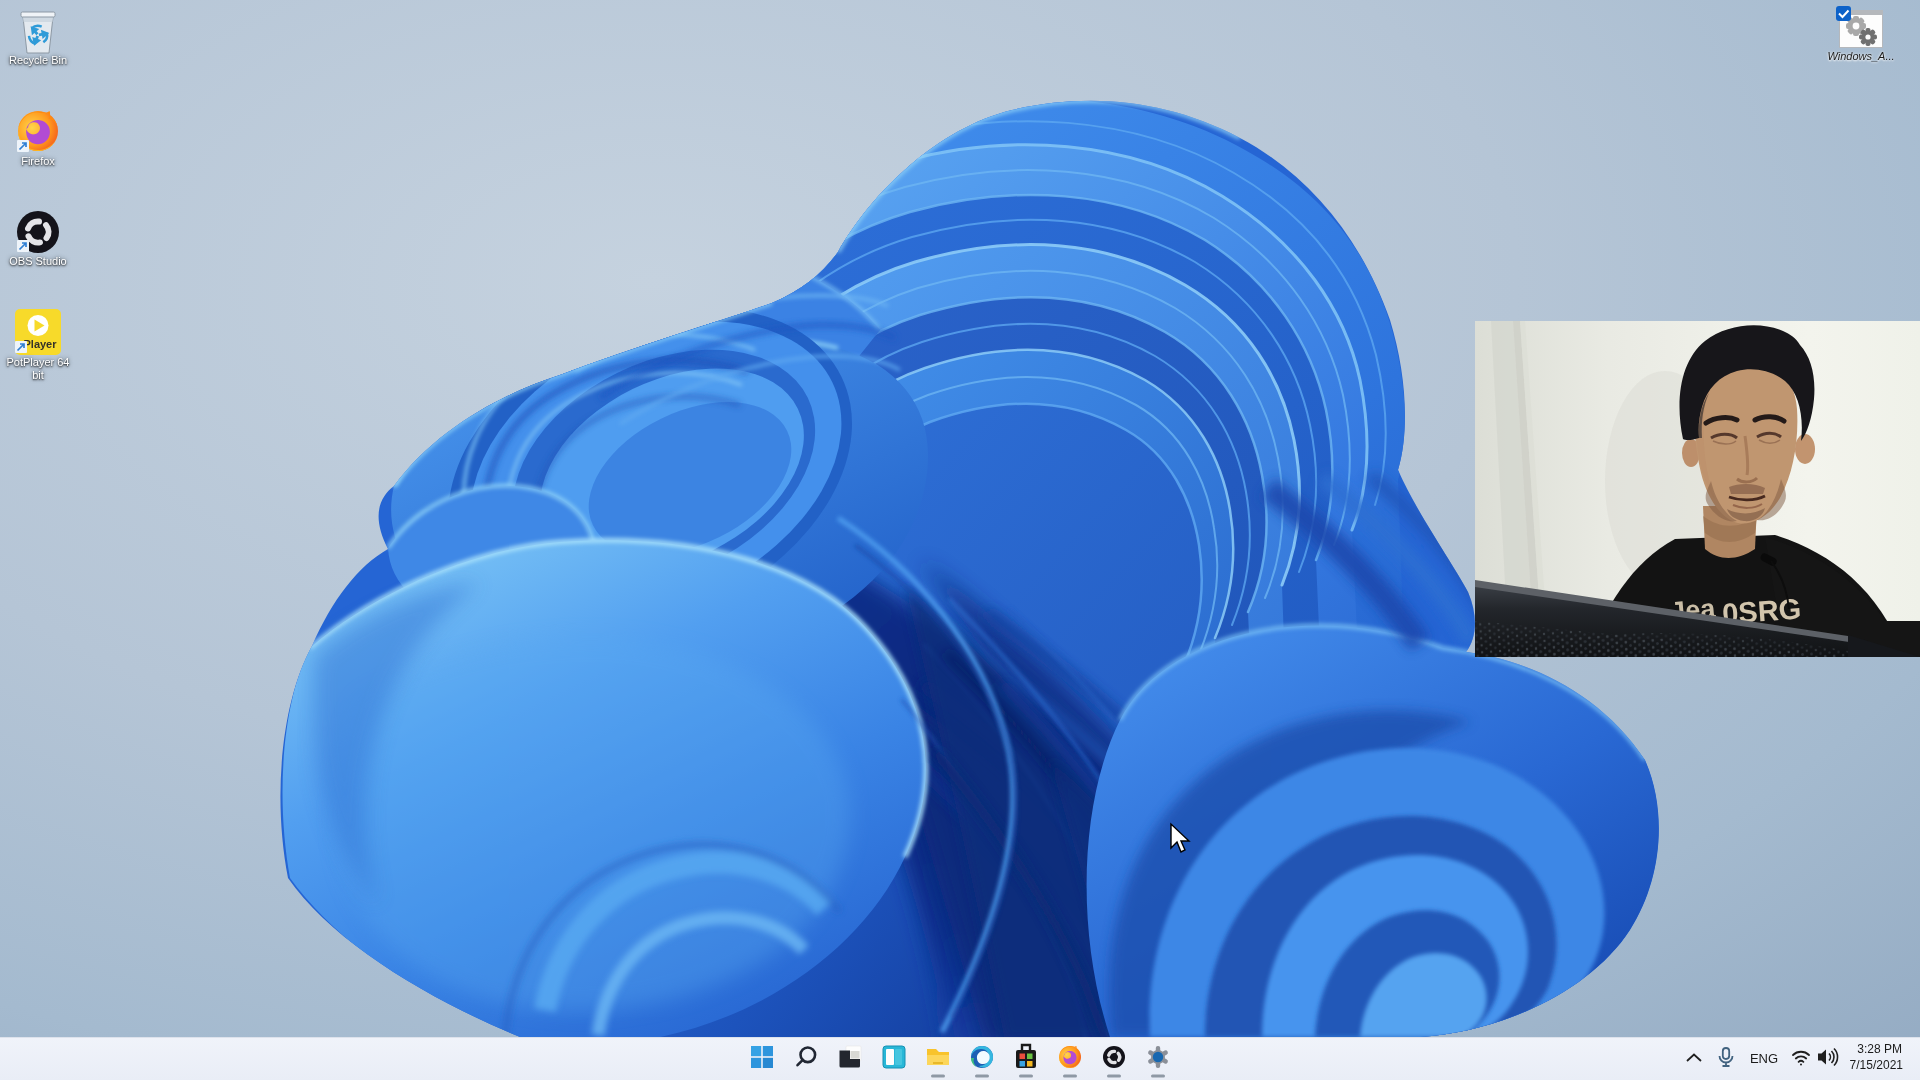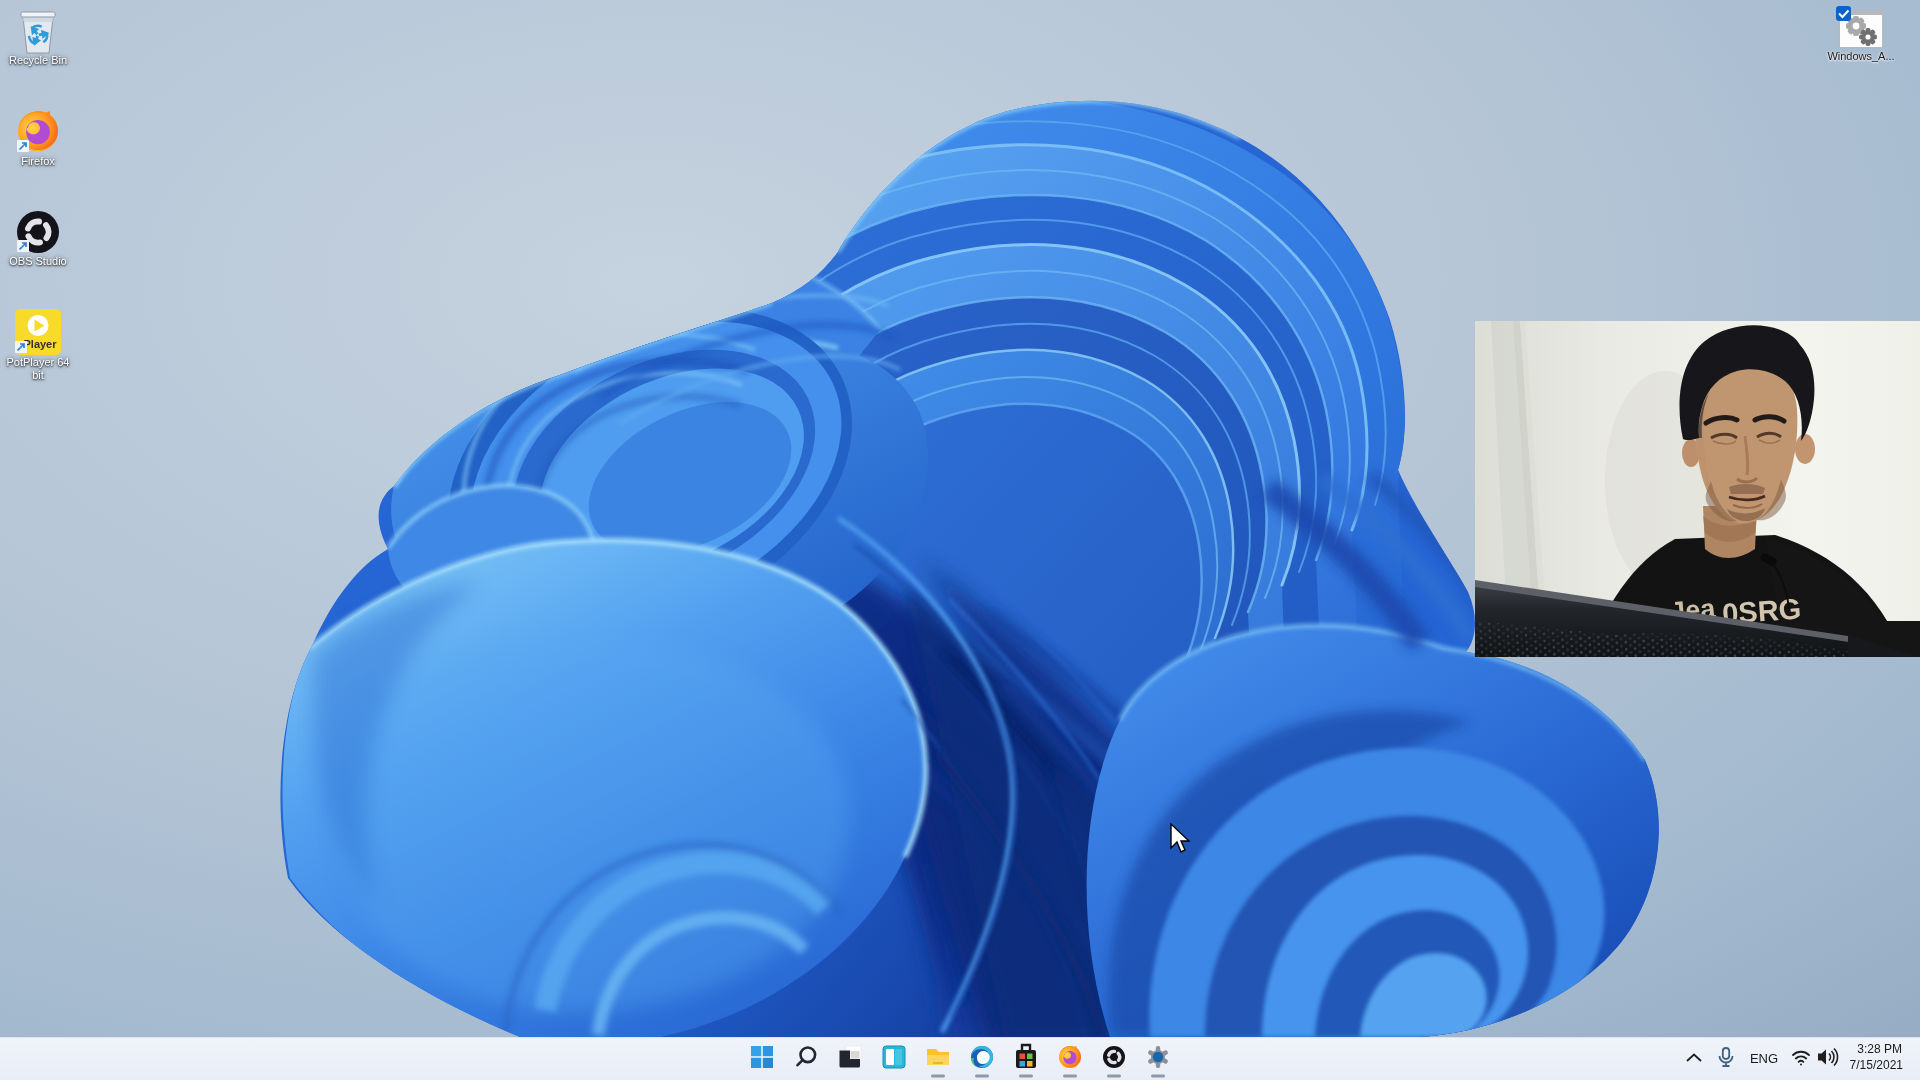--- a/index.html
+++ b/index.html
@@ -318,21 +318,21 @@
       <rect x="1" y="1" width="46" height="46" rx="5" fill="#f7da2a"></rect>
       <circle cx="24" cy="17.5" r="10.5" fill="#fff"></circle>
       <path d="M 20.5,11.5 l 10,6 -10,6 z" fill="#f7da2a"></path>
       <text x="26" y="40" font-size="11" font-weight="bold" fill="#33312a" text-anchor="middle" font-family="Liberation Sans">Player</text>
       <rect x="1" y="33" width="12" height="12" fill="#eef4fa" rx="1"></rect>
       <path d="M 3.5,42.5 L 10,36 M 6,36 l 4,0 l 0,4" stroke="#2f7fd4" stroke-width="1.7" fill="none"></path>
     </svg>
     <div class="dlabel">PotPlayer 64<br>bit</div>
   </div>
 
-  <div class="dicon" style="left:1816px;top:6px;">
+  <div class="dicon" style="left:1816px;top:6px;font-style:italic;">
     <svg width="50" height="44" viewBox="0 0 50 44" style="display:block;margin:0 auto;">
       <rect x="3" y="4" width="44" height="38" fill="#b5b8bc"></rect>
       <rect x="4" y="9" width="42" height="32" fill="#fdfdfd"></rect>
       <g fill="#a9a9a9">
         <circle cx="20" cy="20" r="7"></circle>
         <rect x="17" y="10" width="6" height="20" rx="2"></rect>
         <rect x="10" y="17" width="20" height="6" rx="2"></rect>
         <g transform="rotate(45 20 20)">
             <rect x="17" y="10" width="6" height="20" rx="2"></rect>
             <rect x="10" y="17" width="20" height="6" rx="2"></rect>

